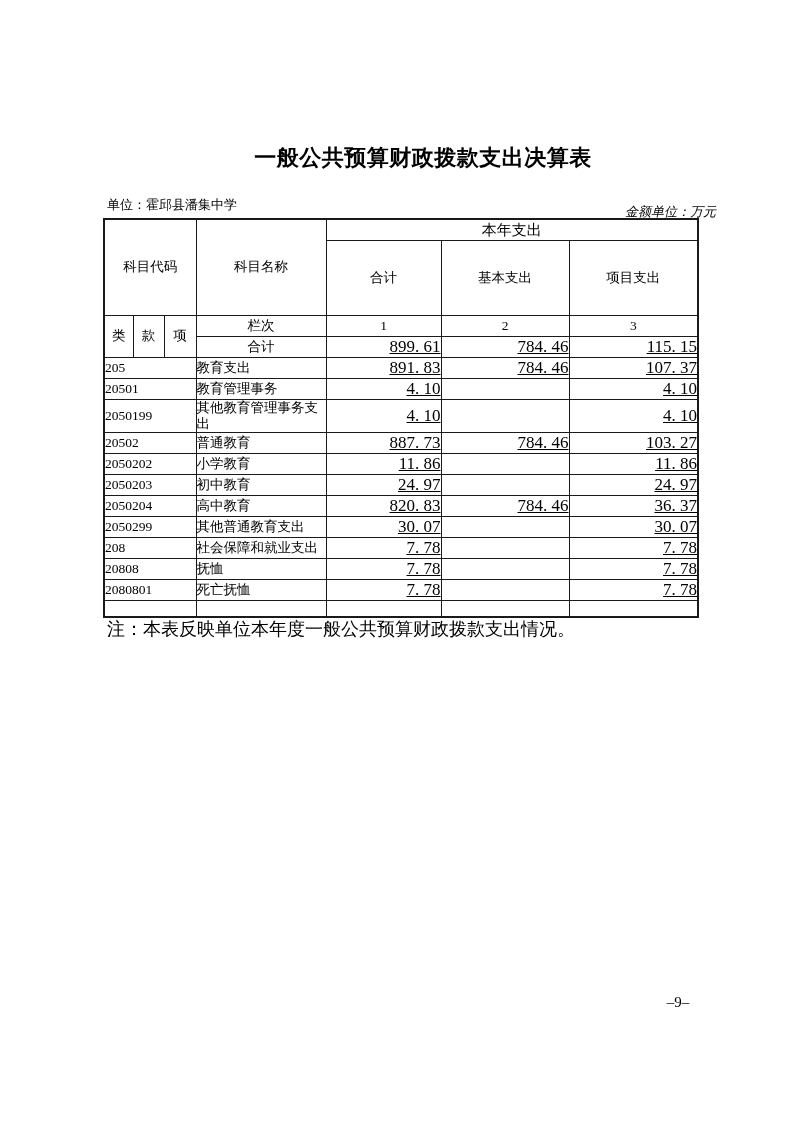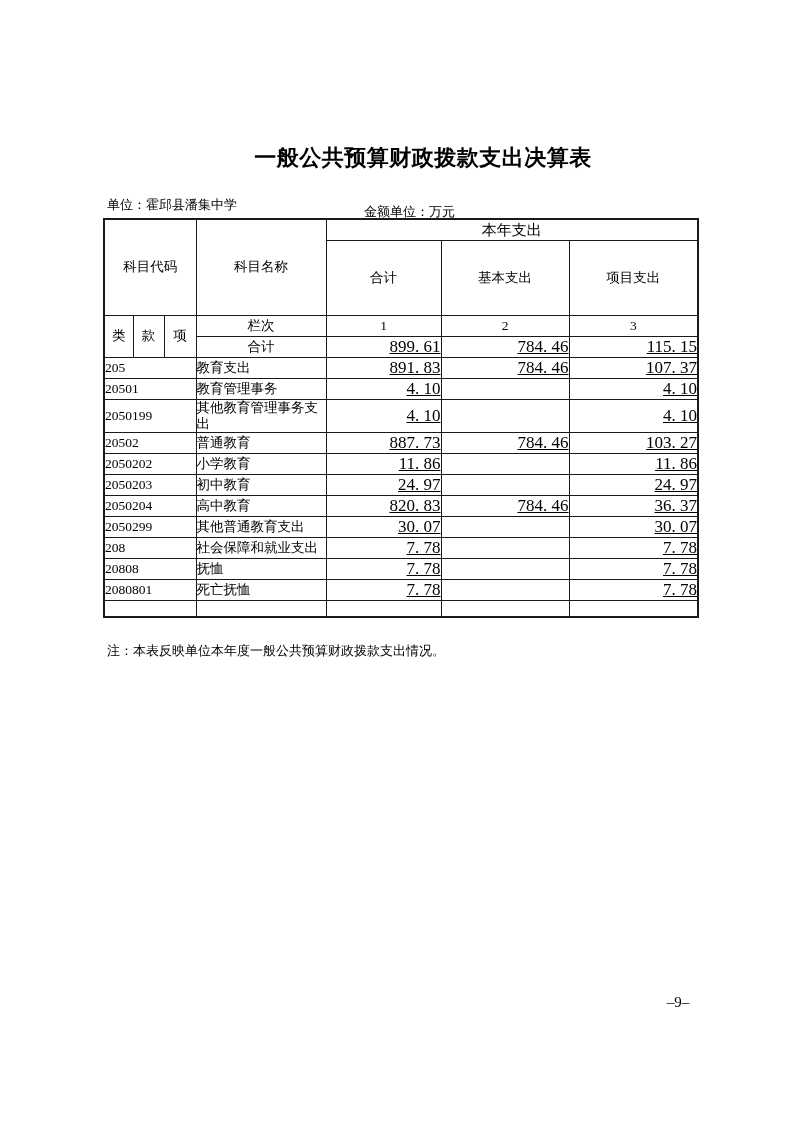--- a/index.html
+++ b/index.html
@@ -24,21 +24,21 @@
   .form-code {
     position:absolute; top:186px; left:103px; width:606px;
     text-align:right; font-size:12px; line-height:1.2;
   }
   .unit-line {
     position:absolute; top:198px; left:107px;
     font-size:13px; line-height:1.1;
   }
   .amount-unit {
     position:absolute; top:204px; left:103px; width:613px;
-    text-align:center; font-size:13px; line-height:1.2;
+    text-align:right; font-size:13px; line-height:1.2;font-style:italic;
   }
 
   table.fiscal {
     position:absolute; top:218px; left:103px;
     width:594px;
     border-collapse:collapse;
     table-layout:fixed;
     border:2px solid #1a1a1a;
     font-size:13.5px;
   }
@@ -57,21 +57,21 @@
   tbody.data tr:last-child { height:17px; }
 
   td.th  { text-align:center; }
   td.big { font-size:15px;margin-left:20px; }
   td.num { text-align:right; padding-right:2px; font-size:17px;text-decoration:underline; }
   td.code { text-align:left; padding-left:2px; }
   td.name { text-align:left; padding:1px 2px 1px 3px; word-break:break-all; }
 
   .doc-note {
     position:absolute; top:619px; left:107px;
-    font-size:13px; line-height:1.2;margin-top:24px;
+    font-size:18px; line-height:1.2;
   }
   .page-number {
     position:absolute; top:994px; left:658px; width:40px;
     text-align:center; font-size:15px;
   }
 </style>
 </head>
 <body>
 
 <div class="page">

